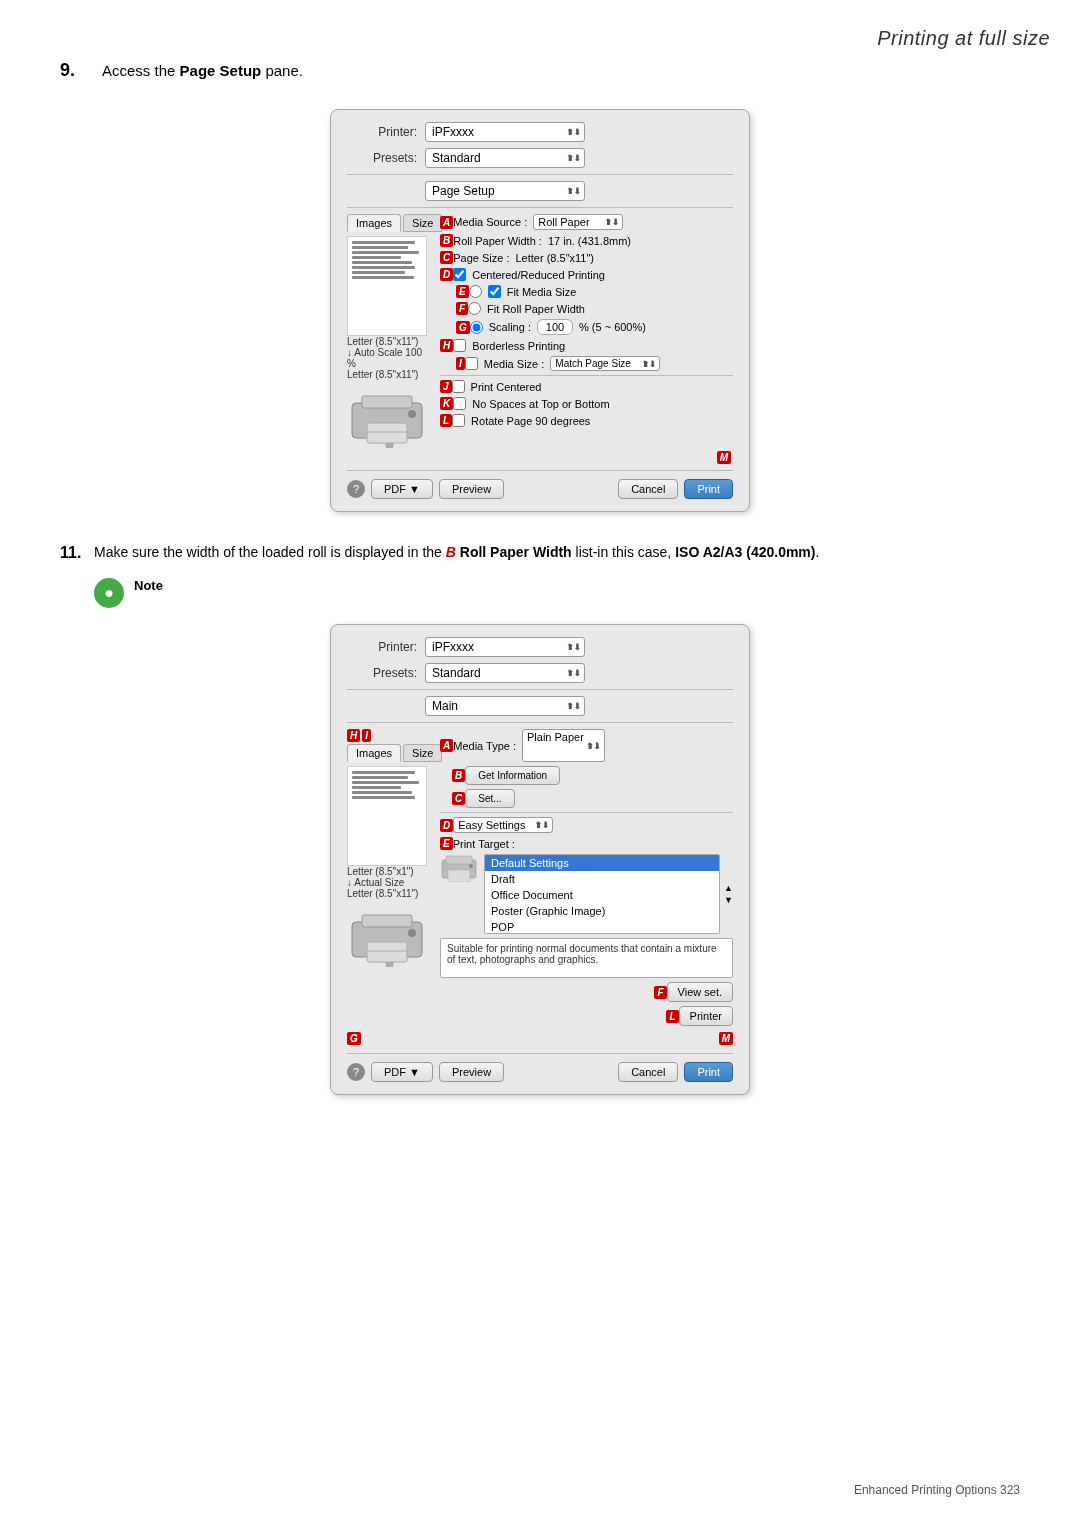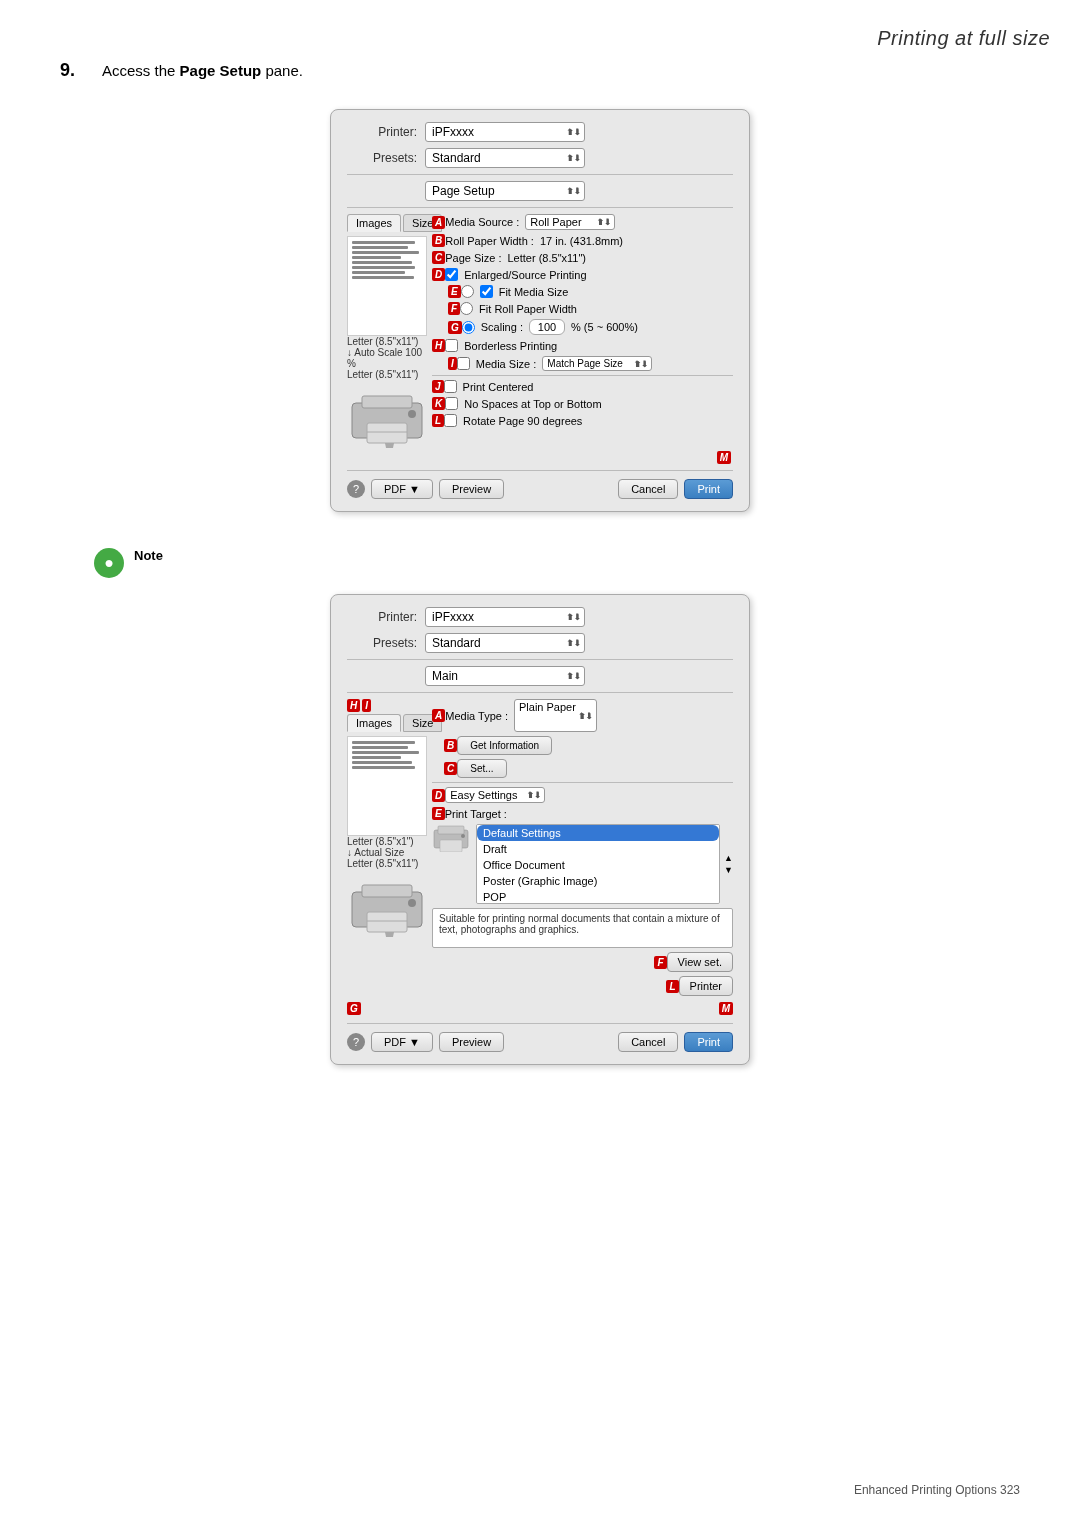--- a/index.html
+++ b/index.html
@@ -291,20 +291,21 @@
     }
 
     .dialog-container {
       display: flex;
       justify-content: flex-end;
       margin: 12px 0;
     }
 
     .panel-inner {
       display: flex;
+      gap: 8px;
     }
 
     .panel-left {
       width: 85px;
     }
 
     .panel-right {
       flex: 1;
     }
 
@@ -344,21 +345,20 @@
       background: #fff;
       border: 1px solid #aaa;
       border-radius: 2px;
       height: 80px;
       overflow-y: auto;
       font-size: 11px;
     }
 
     .list-target-item {
       padding: 2px 6px;
-      border-radius: 6px;
     }
 
     .list-target-item.selected {
       background: #3478d4;
       color: #fff;
     }
 
     .desc-box {
       background: #fff;
       border: 1px solid #aaa;
@@ -505,21 +505,21 @@
             <div class="pcontent">
               <span>Page Size :</span>
               <span>Letter (8.5"x11")</span>
             </div>
           </div>
 
           <div class="panel-row">
             <span class="badge">D</span>
             <div class="pcontent">
               <input type="checkbox" checked="" style="">
-              <span>Enlarged/Source Printing</span>
+              <span>Centered/Reduced Printing</span>
             </div>
           </div>
 
           <div class="panel-row" style="padding-left:16px;">
             <span class="badge">E</span>
             <div class="pcontent">
               <input type="radio" name="scale_mode" style="">
               <input type="checkbox" checked="" style="">
               <span>Fit Media Size</span>
             </div>
@@ -607,20 +607,26 @@
         <div class="bottom-right-btns" style="display:flex; gap:6px;">
           <button class="btn">Cancel</button>
           <button class="btn btn-blue">Print</button>
         </div>
       </div>
 
     </div>
   </div>
 
 
+  <div class="step-line">
+    <div class="step-num">11.</div>
+    <div class="step-content">
+      Make sure the width of the loaded roll is displayed in the <span class="highlight-red">B</span> <b>Roll Paper Width</b> list-in this case, <b>ISO A2/A3 (420.0mm)</b>.
+    </div>
+  </div>
 
   <div class="note-box">
     <div class="note-icon">●</div>
     <div class="note-content">
       <div class="note-title">Note</div>
     </div>
   </div>
 
   <div class="dialog-container">
     <div class="dialog-box2">

